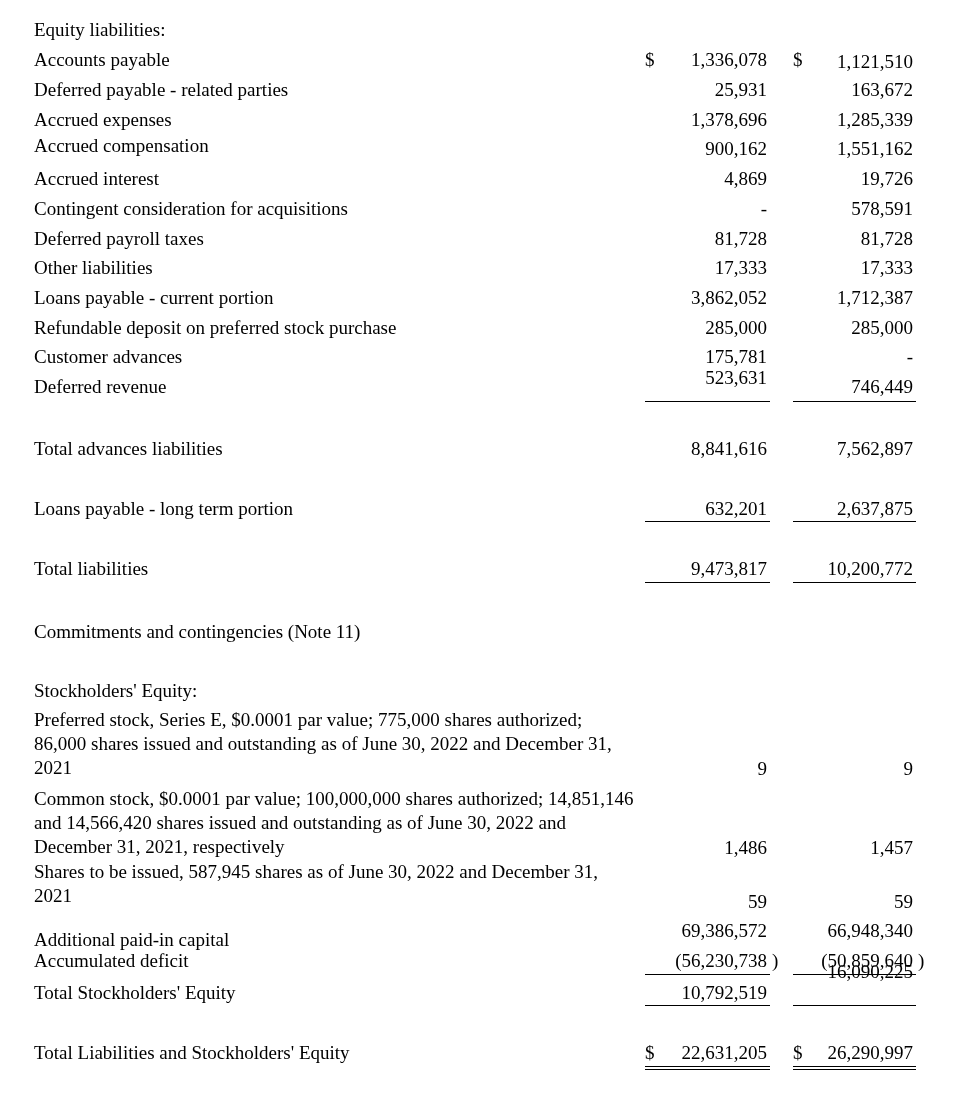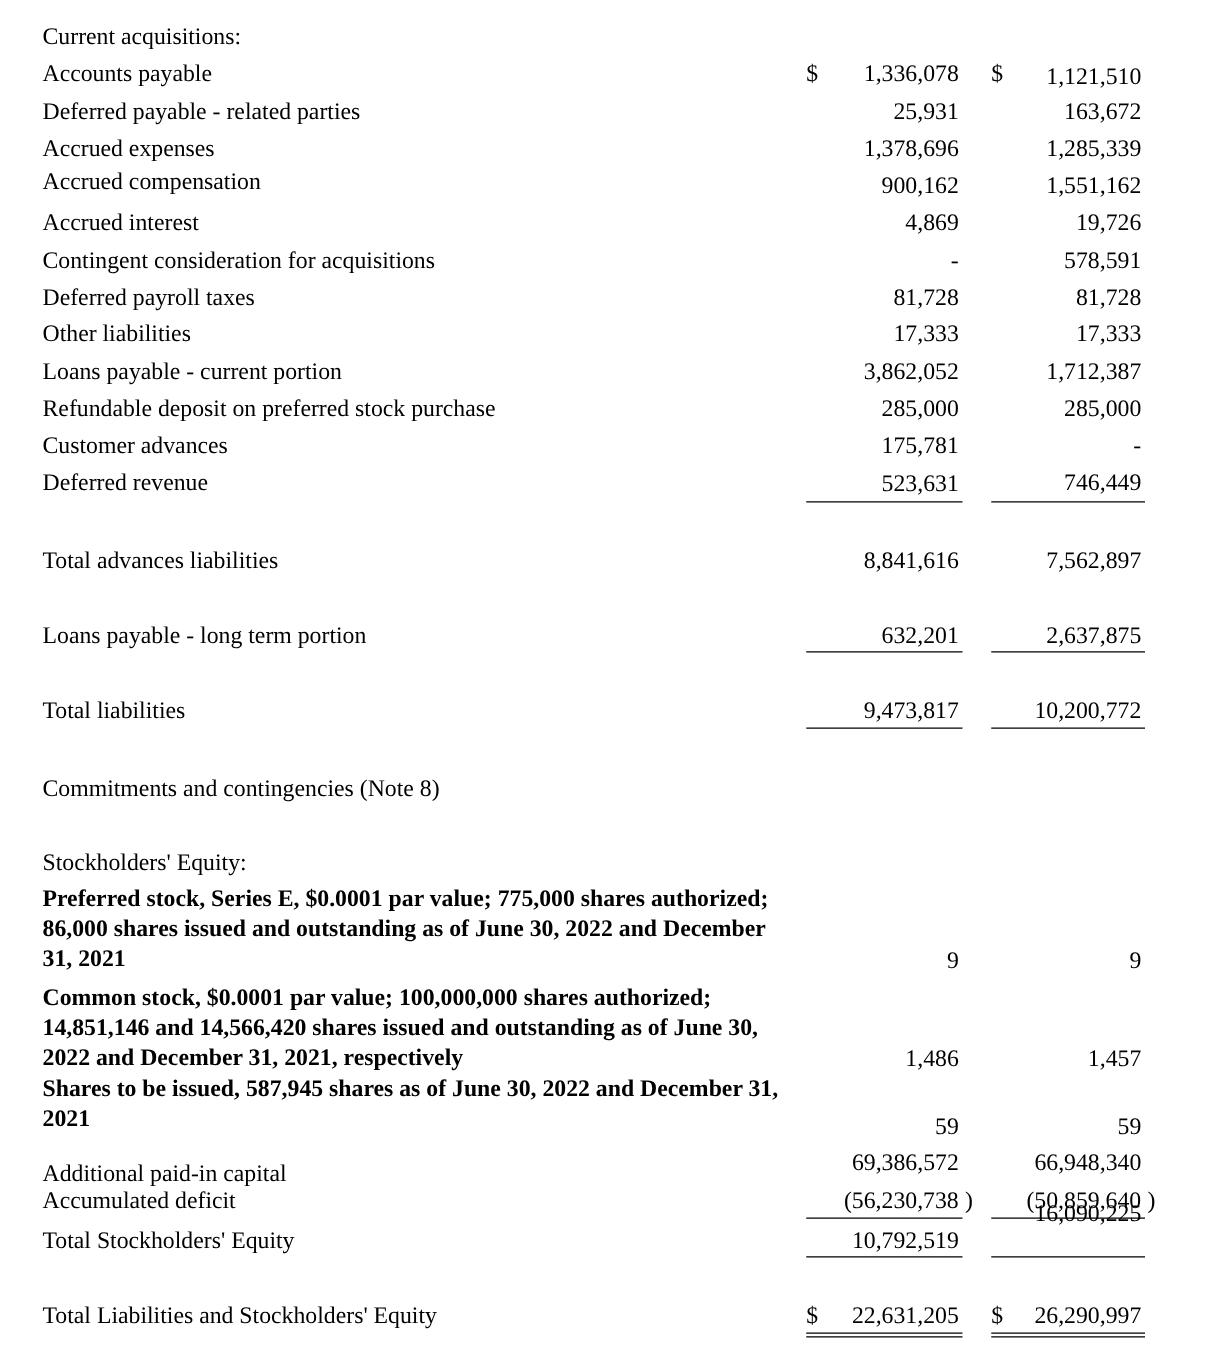--- a/index.html
+++ b/index.html
@@ -1,35 +1,35 @@
 <!DOCTYPE html>
 <html><head>
   <meta charset="utf-8">
   <style>
     html, body { margin: 0; padding: 0; background: #ffffff; }
     body { width: 964px; height: 1096px; position: relative; overflow: hidden;
       font-family: "Liberation Serif", "DejaVu Serif", serif; color: #000; font-size: 19px; }
     .lbl { position: absolute; left: 34px; line-height: 24px; white-space: nowrap; }
-    .lbl.wrap { white-space: normal; width: 600px; font-weight: bold; }
+    .lbl.wrap { white-space: normal; width: 600px; }
     .c1, .c2 { position: absolute; line-height: 24px; text-align: right; }
     .c1 { left: 645px; width: 122px; }
     .c2 { left: 793px; width: 120px; }
     .dollar { position: absolute; line-height: 24px; }
     .d1 { left: 645px; }
     .d2 { left: 793px; }
     .rule { position: absolute; height: 0; border-top: 1.3px solid #000; }
     .r1 { left: 645px; width: 125px; }
     .r2 { left: 793px; width: 123px; }
     .dbl { position: absolute; height: 2px; border-top: 1.3px solid #000; border-bottom: 1.3px solid #000; }
     .paren { position: absolute; line-height: 24px; }
   </style>
 </head>
 <body>
 
-<div class="lbl" style="top:18px">Current acquisitions:</div>
+<div class="lbl" style="top:18px">Equity liabilities:</div>
 
 <div>
   <div class="lbl" style="top:48px">Accounts payable</div>
   <div class="dollar d1" style="top:48px">$</div>
   <div class="c1" style="top:48px">1,336,078</div>
   <div class="dollar d2" style="top:48px">$</div>
   <div class="c2" style="top:50px">1,121,510</div>
 </div>
 <div>
   <div class="lbl" style="top:78px">Deferred payable - related parties</div>
@@ -76,21 +76,21 @@
   <div class="c1" style="top:316px">285,000</div>
   <div class="c2" style="top:316px">285,000</div>
 </div>
 <div>
   <div class="lbl" style="top:345px">Customer advances</div>
   <div class="c1" style="top:345px">175,781</div>
   <div class="c2" style="top:345px">-</div>
 </div>
 <div>
   <div class="lbl" style="top:375px">Deferred revenue</div>
-  <div class="c1" style="top:376px">523,631</div>
+  <div class="c1" style="top:366px">523,631</div>
   <div class="c2" style="top:375px">746,449</div>
 </div>
 <div class="rule r1" style="top:401px"></div>
 <div class="rule r2" style="top:401px"></div>
 
 <div>
   <div class="lbl" style="top:437px">Total advances liabilities</div>
   <div class="c1" style="top:437px">8,841,616</div>
   <div class="c2" style="top:437px">7,562,897</div>
 </div>
@@ -104,21 +104,21 @@
 <div class="rule r2" style="top:521px"></div>
 
 <div>
   <div class="lbl" style="top:557px">Total liabilities</div>
   <div class="c1" style="top:557px">9,473,817</div>
   <div class="c2" style="top:557px">10,200,772</div>
 </div>
 <div class="rule r1" style="top:582px"></div>
 <div class="rule r2" style="top:582px"></div>
 
-<div class="lbl" style="top:620px">Commitments and contingencies (Note 8)</div>
+<div class="lbl" style="top:620px">Commitments and contingencies (Note 11)</div>
 
 <div class="lbl" style="top:679px">Stockholders' Equity:</div>
 
 <div>
   <div class="lbl wrap" style="top:708px">Preferred stock, Series E, $0.0001 par value; 775,000 shares authorized; 86,000 shares issued and outstanding as of June 30, 2022 and December 31, 2021</div>
   <div class="c1" style="top:757px">9</div>
   <div class="c2" style="top:757px">9</div>
 </div>
 <div>
   <div class="lbl wrap" style="top:787px">Common stock, $0.0001 par value; 100,000,000 shares authorized; 14,851,146 and 14,566,420 shares issued and outstanding as of June 30, 2022 and December 31, 2021, respectively</div>

